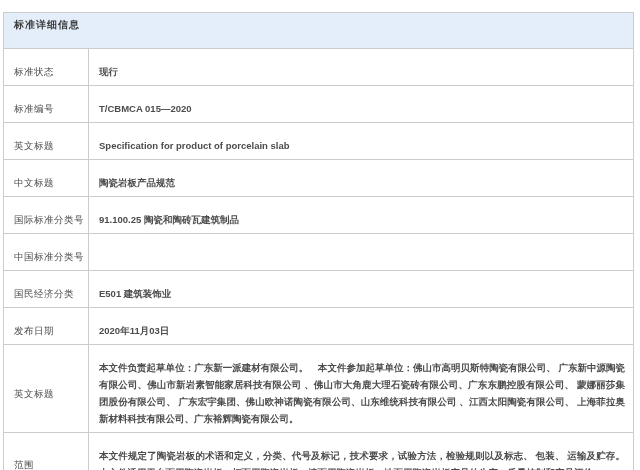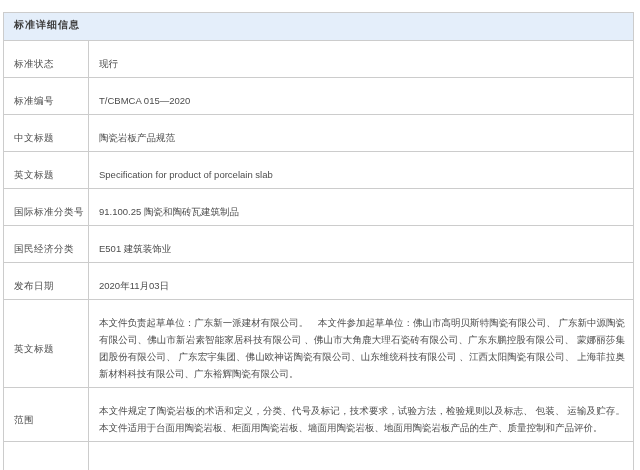--- a/index.html
+++ b/index.html
@@ -10,21 +10,21 @@
     font-family: "Liberation Sans", "DejaVu Sans", sans-serif;
   }
   .page {
     margin: 7px 6px 0 3px;
     width: 631px;
   }
   .panel-header {
     background: var(--header-bg, #e4eefa);
     border: 1px solid var(--border-col, #cccccc);
     border-bottom: none;
-    height: 28px;
+    height: 36px;
     line-height: 23px;
     padding: 0 10px;
     font-size: 10px;
     font-weight: bold;
     color: #3d3d3d;
     letter-spacing: 1px;
     margin-top: 12px;
   }
   table.detail-table {
     width: 100%;
@@ -42,49 +42,54 @@
   td.label-cell {
     width: 85px;
     letter-spacing: 0.5px;
     white-space: nowrap;
     overflow: hidden;
   }
   td.value-cell {
     text-align: justify;
     padding-left: 8px;
     padding-right: 12px;
+    font-weight: bold;
   }
   td.value-cell:empty::after { content: "\00a0"; }
 </style>
 </head>
 <body>
 
 <div class="page">
   <div class="panel-header">标准详细信息</div>
   <table class="detail-table">
     <tbody>
         <tr>
           <td class="label-cell">标准状态</td>
           <td class="value-cell">现行</td>
         </tr>
         <tr>
           <td class="label-cell">标准编号</td>
           <td class="value-cell">T/CBMCA 015—2020</td>
         </tr>
         <tr>
+          <td class="label-cell">英文标题</td>
+          <td class="value-cell">Specification for product of porcelain slab</td>
+        </tr>
+        <tr>
           <td class="label-cell">中文标题</td>
           <td class="value-cell">陶瓷岩板产品规范</td>
         </tr>
         <tr>
-          <td class="label-cell">英文标题</td>
-          <td class="value-cell">Specification for product of porcelain slab</td>
+          <td class="label-cell">国际标准分类号</td>
+          <td class="value-cell">91.100.25 陶瓷和陶砖瓦建筑制品</td>
         </tr>
         <tr>
-          <td class="label-cell">国际标准分类号</td>
-          <td class="value-cell">91.100.25 陶瓷和陶砖瓦建筑制品</td>
+          <td class="label-cell">中国标准分类号</td>
+          <td class="value-cell"></td>
         </tr>
         <tr>
           <td class="label-cell">国民经济分类</td>
           <td class="value-cell">E501 建筑装饰业</td>
         </tr>
         <tr>
           <td class="label-cell">发布日期</td>
           <td class="value-cell">2020年11月03日</td>
         </tr>
         <tr>

